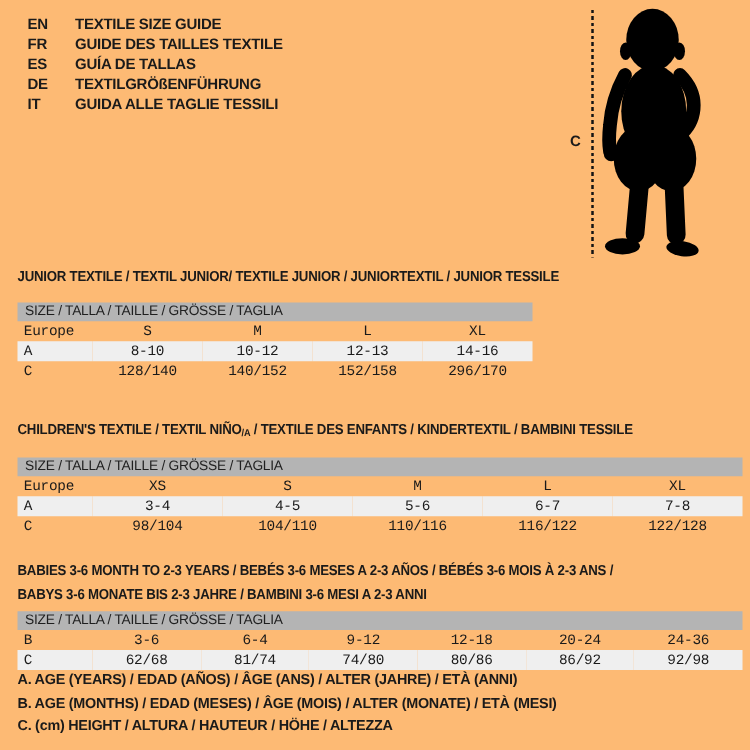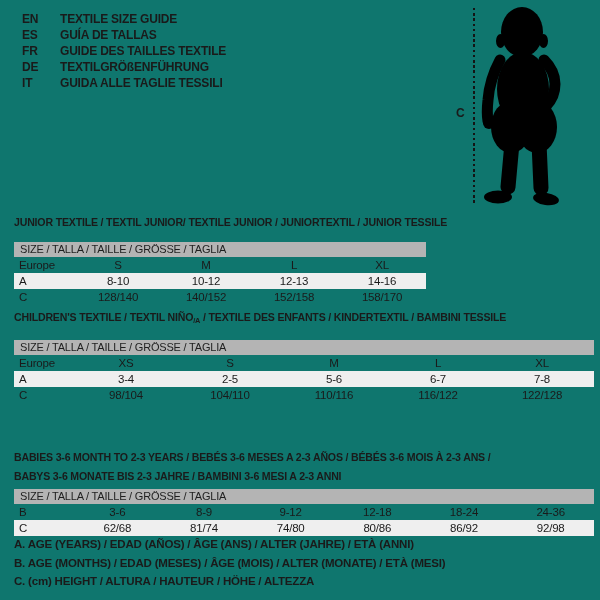--- a/index.html
+++ b/index.html
@@ -1,74 +1,74 @@
 <!DOCTYPE html>
 <html><head>
 <meta charset="utf-8">
 <style>
   html,body{margin:0;padding:0;}
   body{
     width:600px;height:600px;background:#ffffff;
     font-family:"Liberation Sans",sans-serif;color:#1a1a1a;
     -webkit-font-smoothing:antialiased;
   }
-  .page{position:relative;width:600px;height:600px;overflow:hidden;background:#0f766e;}
+  .page{position:relative;width:600px;height:600px;overflow:hidden;background:#fdba74;}
 
   
   .lang-block{position:absolute;top:11px;left:22px;font-weight:bold;font-size:12px;line-height:16px;letter-spacing:-0.2px;}
   .lang-row{display:flex;}
   .lang-code{width:38px;flex:0 0 38px;}
   .lang-label{white-space:nowrap;}
 
   
   .measure-line{position:absolute;left:473px;top:8px;width:2px;height:198px;
     background:repeating-linear-gradient(to bottom,#141414 0 2.5px,transparent 2.5px 5.2px);}
   .measure-label{position:absolute;left:456px;top:106px;font-weight:bold;font-size:12px;}
   .baby-svg{position:absolute;left:480px;top:5px;}
 
   
   .tbl-section{position:absolute;left:14px;}
   .s1{top:215px;width:412px;}
-  .s2{top:310px;width:580px;}
+  .s2{top:337px;width:580px;}
   .s3{top:448px;width:580px;}
   .tbl-title{font-weight:bold;font-size:11.5px;line-height:14px;letter-spacing:-0.2px;}
   .cond{display:inline-block;white-space:nowrap;transform:scaleX(0.92);transform-origin:0 50%;}
   .title-lines .cond{display:block;}
   .s3 .tbl-title{line-height:19px;}
   .sub{font-size:8px;vertical-align:-2px;}
   .size-band{background:#b4b4b4;height:15px;line-height:15px;font-size:11px;padding-left:6px;color:#1f1f1f;letter-spacing:-0.2px;}
   .s1 .size-band{margin-top:13px;}
   .s2 .size-band{margin-top:12px;}
   .s3 .size-band{margin-top:3px;}
   table.size-table{width:100%;border-collapse:collapse;table-layout:fixed;font-size:11.5px;letter-spacing:-0.2px;}
-  table.size-table td{height:16px;padding:0;text-align:center;vertical-align:middle;}
+  table.size-table td{height:16px;padding:0;text-align:center;vertical-align:middle;font-family:Liberation Mono, monospace;}
   table.size-table td.lbl{text-align:left;padding-left:5px;}
   tr.alt{background:#efefef;}
   col.labelcol{width:60px;}
 
   
   .footnotes{position:absolute;left:14px;top:535px;font-weight:bold;font-size:11.5px;line-height:18.5px;letter-spacing:-0.2px;}
 </style>
 </head>
 <body>
 
 <div class="page">
 
   <div class="lang-block">
     <div class="lang-row">
       <span class="lang-code">EN</span>
       <span class="lang-label">TEXTILE SIZE GUIDE</span>
     </div>
     <div class="lang-row">
+      <span class="lang-code">FR</span>
+      <span class="lang-label">GUIDE DES TAILLES TEXTILE</span>
+    </div>
+    <div class="lang-row">
       <span class="lang-code">ES</span>
       <span class="lang-label">GUÍA DE TALLAS</span>
-    </div>
-    <div class="lang-row">
-      <span class="lang-code">FR</span>
-      <span class="lang-label">GUIDE DES TAILLES TEXTILE</span>
     </div>
     <div class="lang-row">
       <span class="lang-code">DE</span>
       <span class="lang-label">TEXTILGRÖßENFÜHRUNG</span>
     </div>
     <div class="lang-row">
       <span class="lang-code">IT</span>
       <span class="lang-label">GUIDA ALLE TAGLIE TESSILI</span>
     </div>
   </div>
@@ -118,21 +118,21 @@
         <td>8-10</td>
         <td>10-12</td>
         <td>12-13</td>
         <td>14-16</td>
       </tr>
       <tr>
         <td class="lbl">C</td>
         <td>128/140</td>
         <td>140/152</td>
         <td>152/158</td>
-        <td>158/170</td>
+        <td>296/170</td>
       </tr>
     </tbody>
       </table>
   </div>
 
   <div class="tbl-section s2">
     <div class="tbl-title">
       <span class="cond"><span>CHILDREN'S TEXTILE / TEXTIL NIÑO</span><span class="sub">/A</span><span> / TEXTILE DES ENFANTS / KINDERTEXTIL / BAMBINI TESSILE</span></span>
     </div>
     <div class="size-band">SIZE / TALLA / TAILLE / GRÖSSE / TAGLIA</div>
@@ -150,21 +150,21 @@
         <td class="lbl">Europe</td>
         <td>XS</td>
         <td>S</td>
         <td>M</td>
         <td>L</td>
         <td>XL</td>
       </tr>
       <tr class="alt">
         <td class="lbl">A</td>
         <td>3-4</td>
-        <td>2-5</td>
+        <td>4-5</td>
         <td>5-6</td>
         <td>6-7</td>
         <td>7-8</td>
       </tr>
       <tr>
         <td class="lbl">C</td>
         <td>98/104</td>
         <td>104/110</td>
         <td>110/116</td>
         <td>116/122</td>
@@ -187,24 +187,24 @@
           <col>
           <col>
           <col>
           <col>
           <col>
         </colgroup>
       <tbody>
           <tr>
         <td class="lbl">B</td>
         <td>3-6</td>
-        <td>8-9</td>
+        <td>6-4</td>
         <td>9-12</td>
         <td>12-18</td>
-        <td>18-24</td>
+        <td>20-24</td>
         <td>24-36</td>
       </tr>
       <tr class="alt">
         <td class="lbl">C</td>
         <td>62/68</td>
         <td>81/74</td>
         <td>74/80</td>
         <td>80/86</td>
         <td>86/92</td>
         <td>92/98</td>

